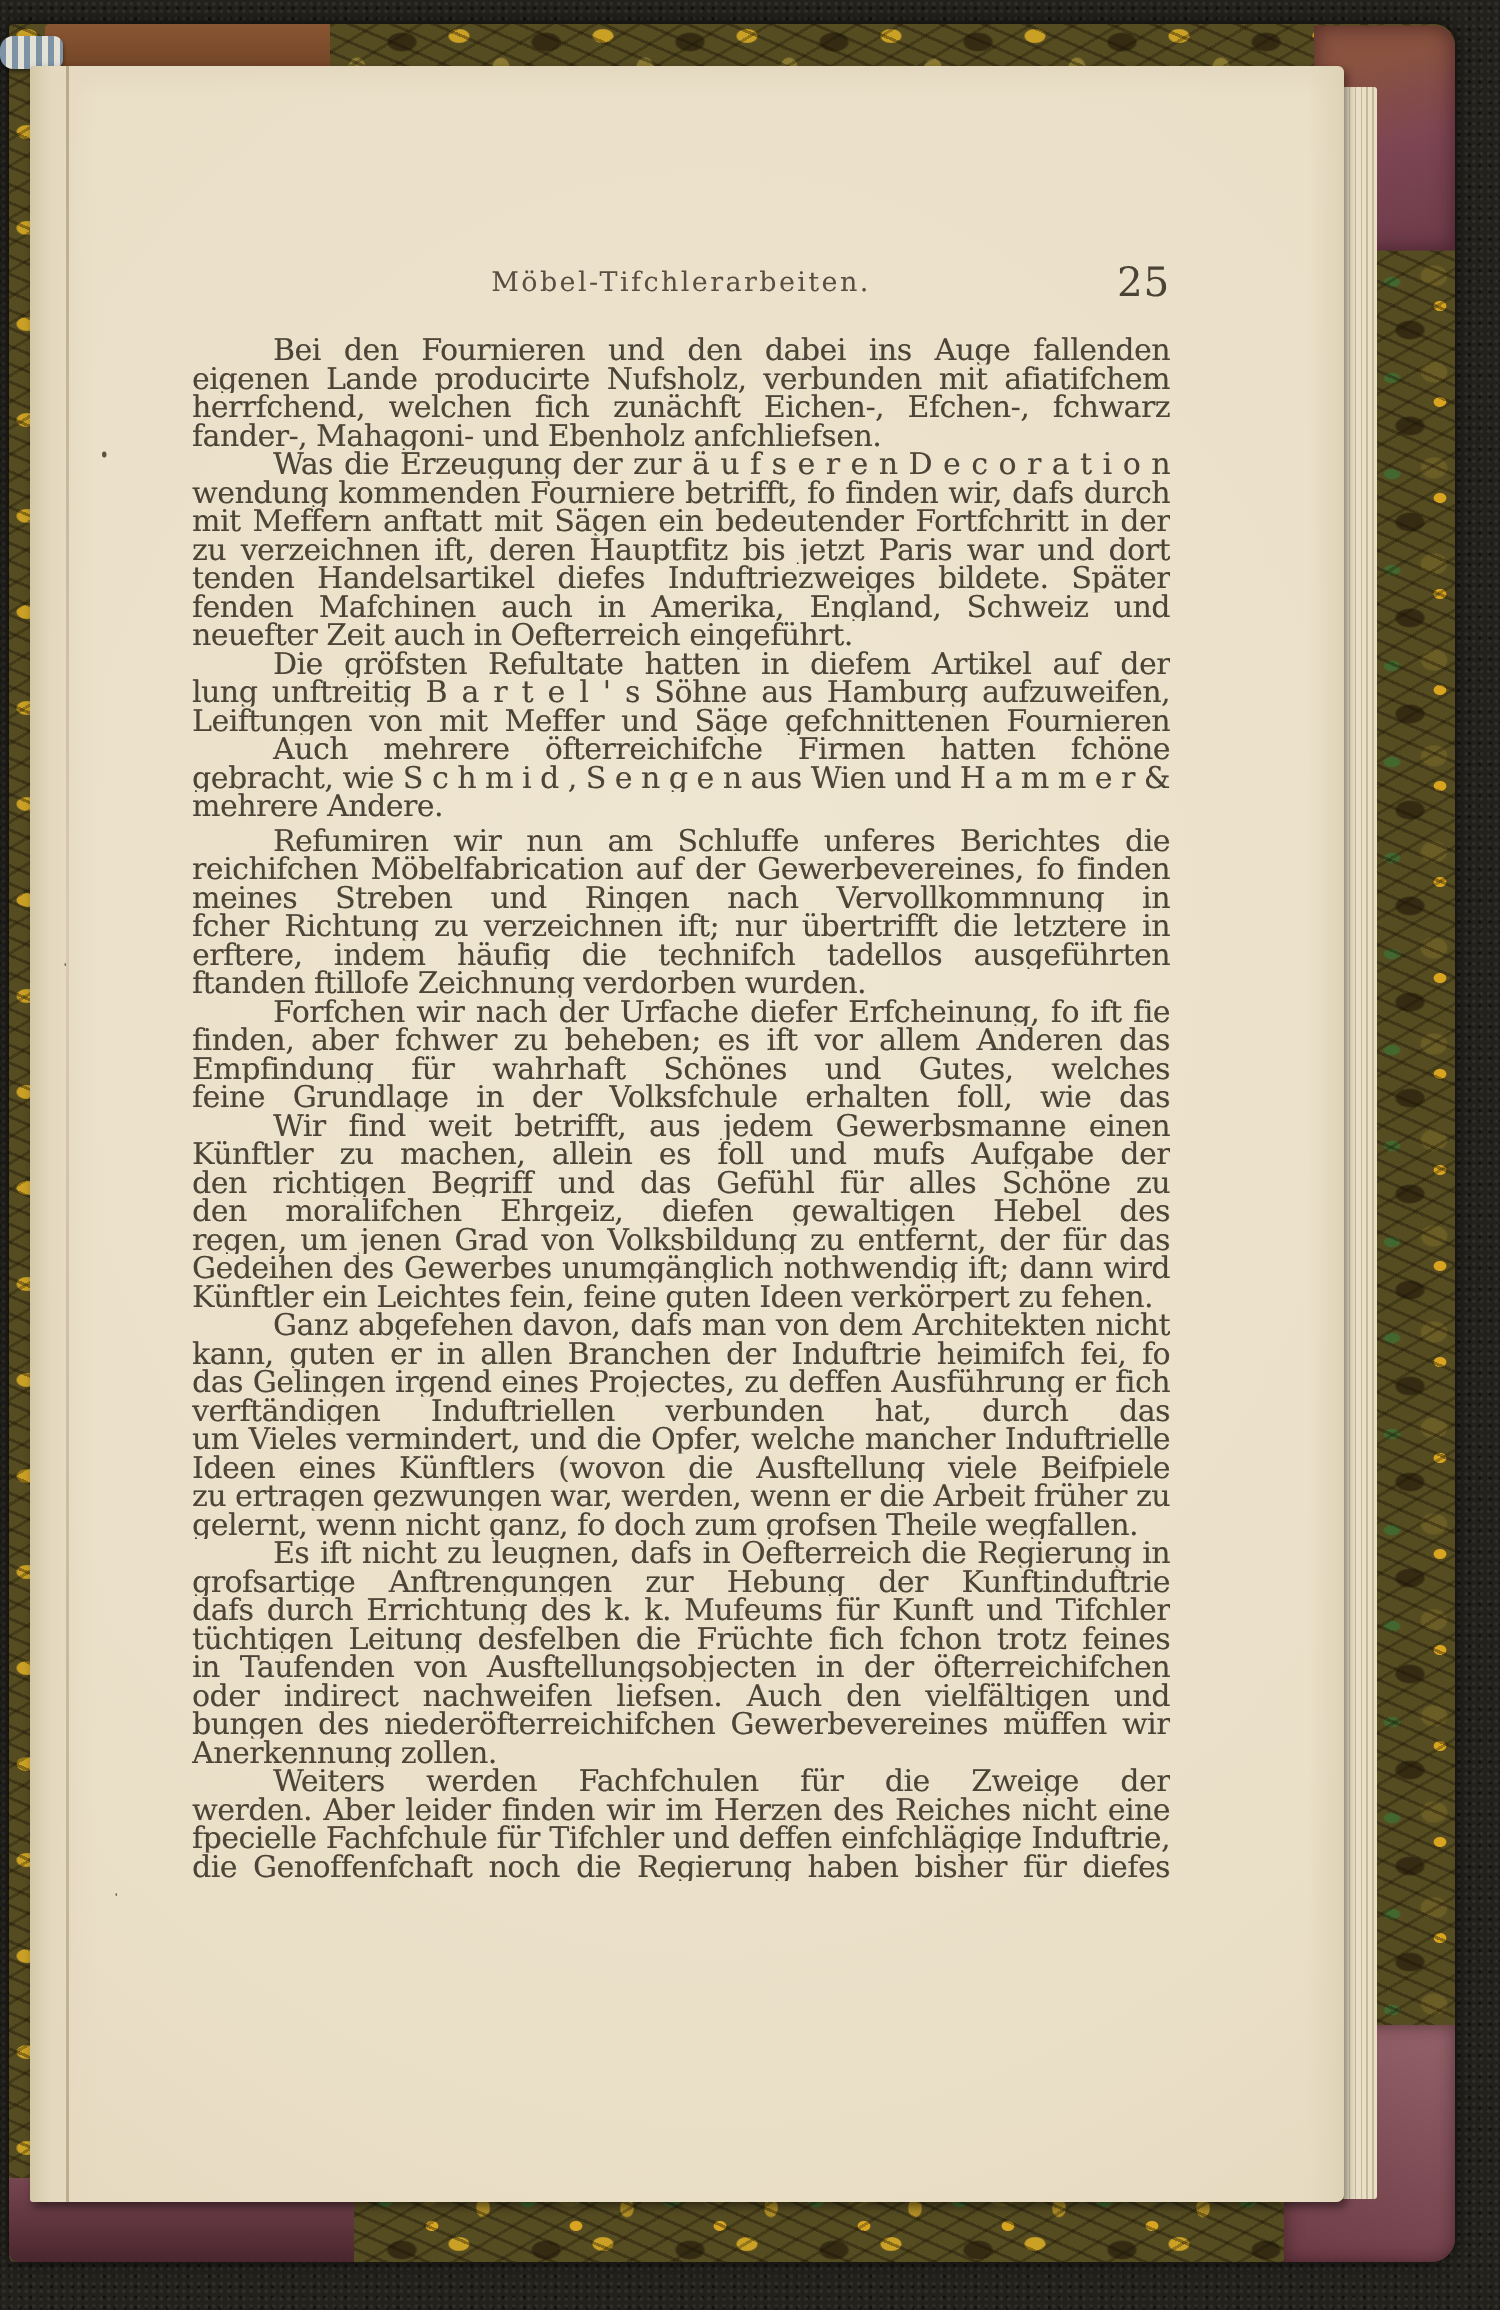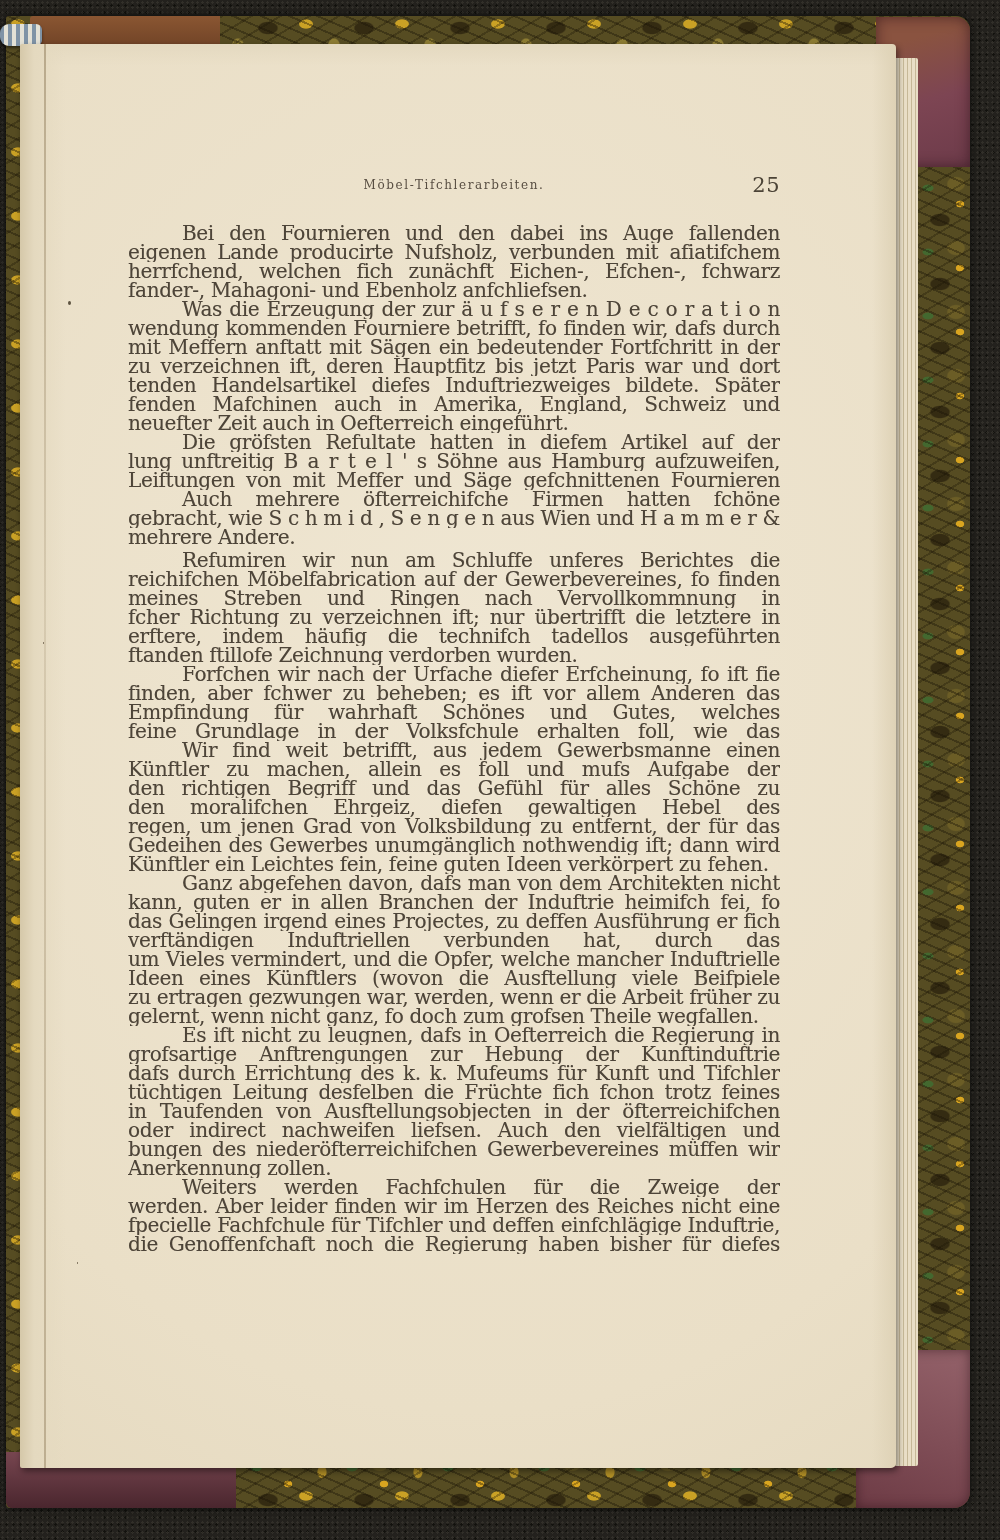--- a/index.html
+++ b/index.html
@@ -56,22 +56,22 @@
       radial-gradient(120% 90% at 52% 42%,#efe6d2 0,var(--color-page,#eadfc7) 60%,#e0d4b8 100%);
     border-radius:2px 4px 5px 2px;
     box-shadow:2px 3px 6px rgba(0,0,0,.45);}
   .crease{position:absolute;left:24px;top:0;width:2px;height:100%;
     background:linear-gradient(180deg,rgba(140,120,86,.5),rgba(140,120,86,.18) 40%,rgba(140,120,86,.45));}
   .speck{position:absolute;left:48px;top:257px;width:3px;height:4px;background:#5d5240;border-radius:50%;
     box-shadow:-26px 340px 0 -1px #6a5e48, 8px 960px 0 -1px #6a5e48, 620px 130px 0 -2px #7a6d55;}
   
   .text-block{position:absolute;left:108px;top:134px;width:652px;color:var(--color-ink,#4d4438);}
   .header-row{position:relative;height:22px;}
-  .running-title{text-align:center;font-size:12px;letter-spacing:1.6px;color:#584e42;}
-  .page-number{position:absolute;right:0;top:-5px;font-size:21px;letter-spacing:.5px;color:#4b4336;}
+  .running-title{text-align:center;font-size:18px;letter-spacing:1.6px;color:#584e42;}
+  .page-number{position:absolute;right:0;top:-5px;font-size:27px;letter-spacing:.5px;color:#4b4336;}
   .paras{margin-top:24px;}
   .para{margin:0;}
   .para.gap{margin-top:4px;}
   .pline{height:19px;line-height:19px;font-size:20px;letter-spacing:-.35px;
     text-align:justify;text-align-last:justify;overflow:hidden;
     text-shadow:.2px .2px 0 rgba(77,68,56,.35);}
   .pline.indent{text-indent:54px;}
   .pline.lastline{text-align-last:left;}
 </style>
 </head>

